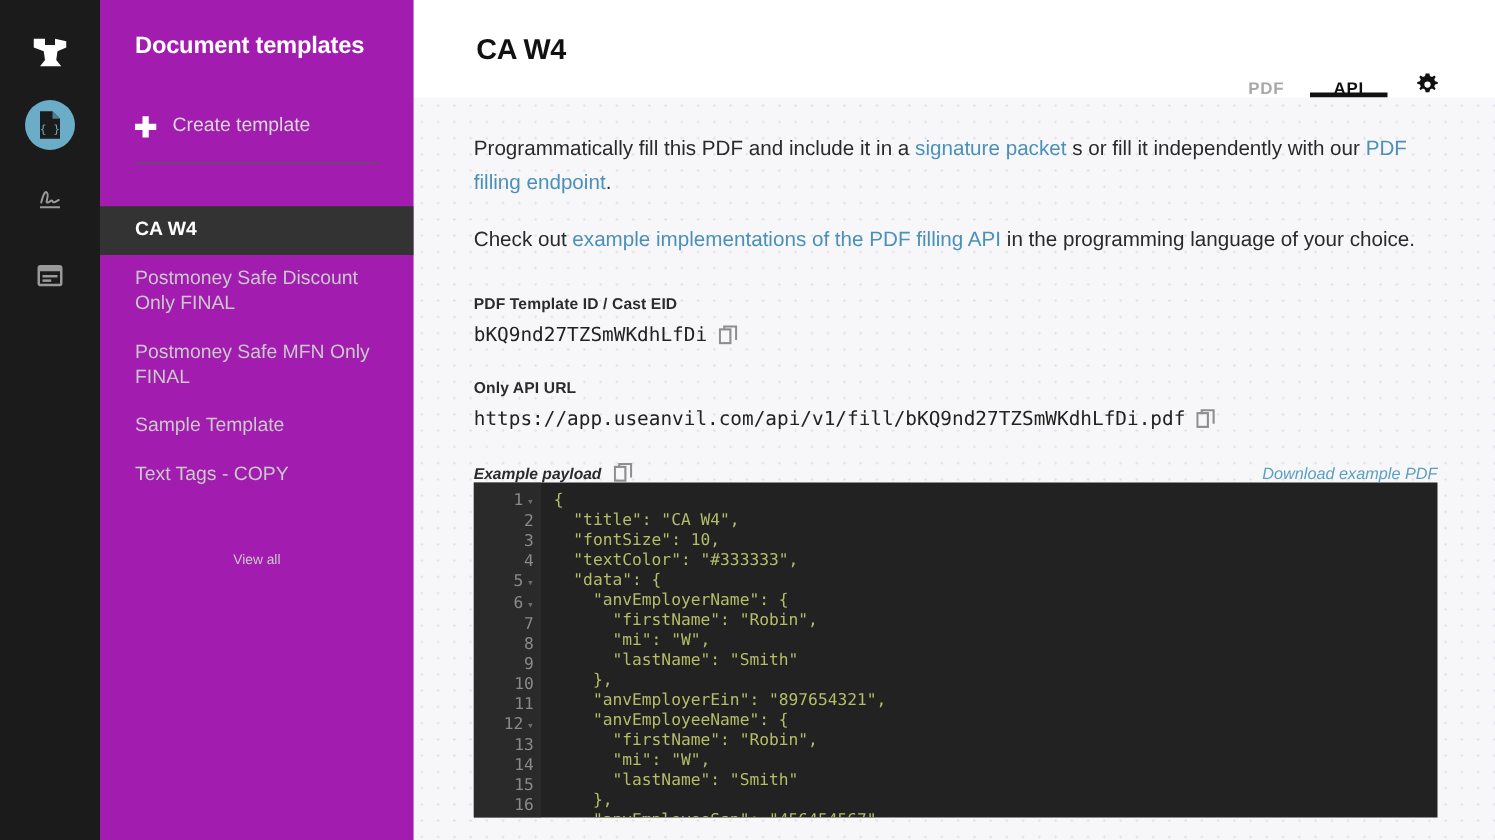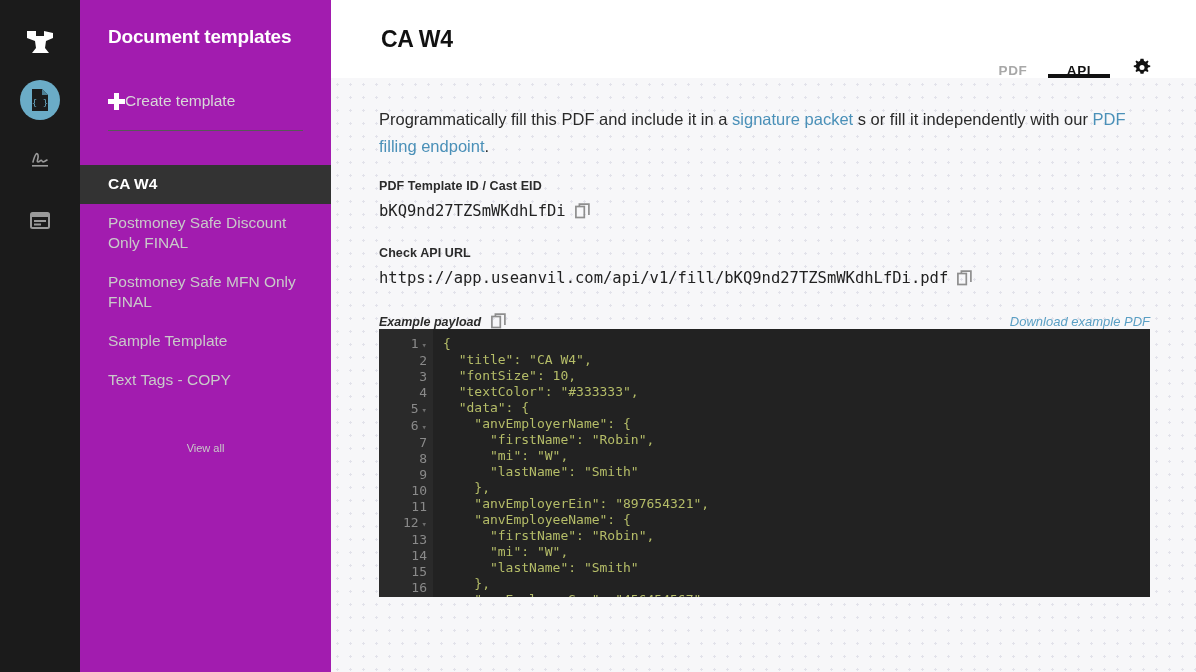--- a/index.html
+++ b/index.html
@@ -34,21 +34,21 @@
     color: #e8e8e8;
     padding-top: 26px;
     position: relative;
   }
   .sb-title {
     font-size: 19px; font-weight: bold; color: #ffffff;
     padding: 0 28px; letter-spacing: -0.2px;
     margin-bottom: 44px;
   }
   .sb-create {
-    display: flex; align-items: center; gap: 0;
+    display: flex; align-items: center; gap: 13px;
     padding: 0 28px; cursor: pointer;
     margin-bottom: 20px;
   }
   .plus-icon {
     position: relative; width: 17px; height: 17px; flex: 0 0 17px;
   }
   .plus-icon::before, .plus-icon::after {
     content:""; position:absolute; background:#ffffff;
   }
   .plus-icon::before { left:0; top:6px; width:17px; height:5px; }
@@ -246,33 +246,36 @@
         </div>
       </nav>
     </header>
 
     <div class="content">
 
       <p class="para">
         <span>Programmatically fill this PDF and include it in a </span><a class="lnk">signature packet</a><span> s or fill it independently with our </span><a class="lnk">PDF filling endpoint</a><span>.</span>
       </p>
 
+      <p class="para para2">
+        <span>Check out </span><a class="lnk">example implementations of the PDF filling API</a><span> in the programming language of your choice.</span>
+      </p>
 
       <div class="field-label">PDF Template ID / Cast EID</div>
       <div class="mono-row">
         <span class="mono-val">bKQ9nd27TZSmWKdhLfDi</span>
         <span class="copy-icon">
           <svg width="15" height="16" viewBox="0 0 15 16" aria-hidden="true">
             <rect x="0.9" y="3.5" width="8.4" height="11" fill="none" stroke="#8e8e8e" stroke-width="1.7"></rect>
             <path d="M4.4 3.5 V1.2 H13.9 V12" fill="none" stroke="#8e8e8e" stroke-width="1.7"></path>
           </svg>
         </span>
       </div>
 
-      <div class="field-label">Check API URL</div>
+      <div class="field-label">Only API URL</div>
       <div class="mono-row">
         <span class="mono-val">https://app.useanvil.com/api/v1/fill/bKQ9nd27TZSmWKdhLfDi.pdf</span>
         <span class="copy-icon">
           <svg width="15" height="16" viewBox="0 0 15 16" aria-hidden="true">
             <rect x="0.9" y="3.5" width="8.4" height="11" fill="none" stroke="#8e8e8e" stroke-width="1.7"></rect>
             <path d="M4.4 3.5 V1.2 H13.9 V12" fill="none" stroke="#8e8e8e" stroke-width="1.7"></path>
           </svg>
         </span>
       </div>
 

